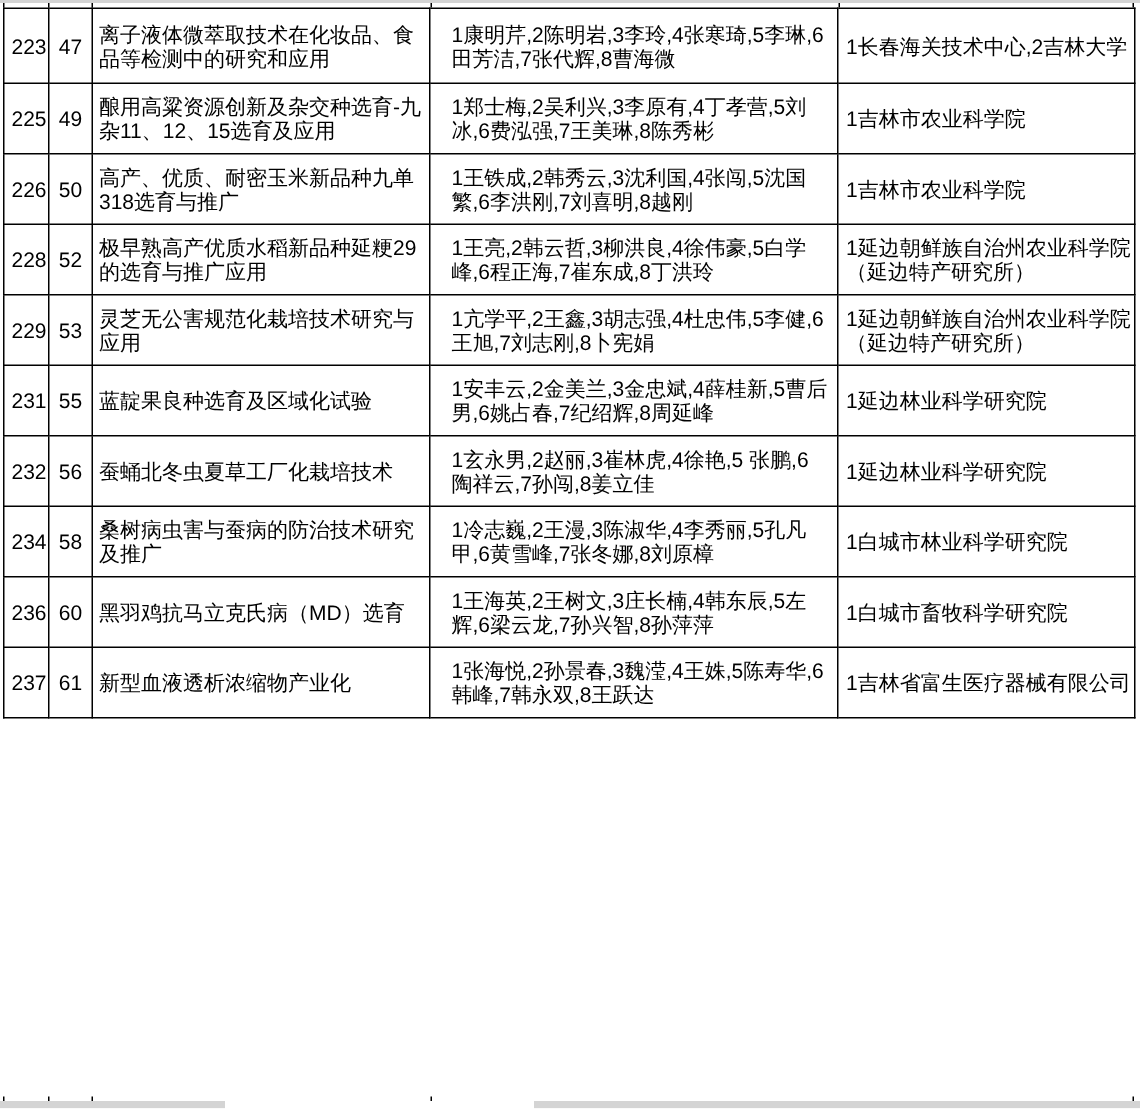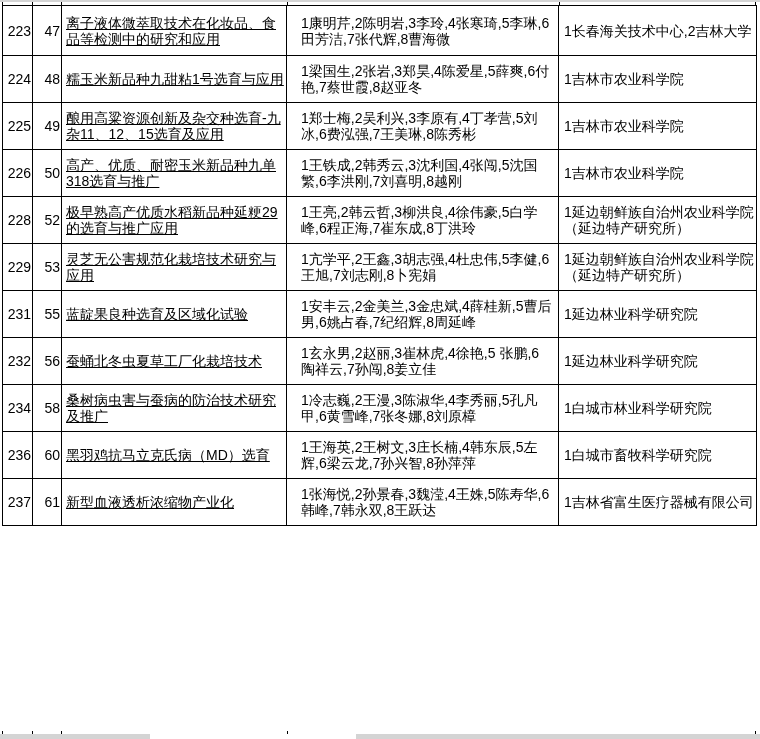--- a/index.html
+++ b/index.html
@@ -10,22 +10,22 @@
   .strip-bottom-left{left:0;top:734px;width:150px;height:5px;}
   .strip-bottom-right{left:356px;top:734px;width:404px;height:5px;}
   .vstub{position:absolute;width:1px;background:#000;}
   .vstub.top{top:2px;height:3px;}
   .vstub.bottom{top:731px;height:3px;}
   table.grid{position:absolute;left:2px;top:5px;border-collapse:collapse;table-layout:fixed;
              width:754px;}
   table.grid td{border:1px solid #000;vertical-align:middle;font-size:14px;line-height:16px;
                 overflow:hidden;}
   td.c-no{width:30px;text-align:right;}
-  td.c-serial{width:29px;text-align:right;}
-  td.c-title{width:225px;padding:1px 2px 1px 4px;white-space:pre-wrap;text-decoration:underline;}
+  td.c-serial{width:29px;text-align:center;}
+  td.c-title{width:225px;padding:1px 2px 1px 4px;white-space:pre-wrap;}
   td.c-people{width:272px;padding:1px 2px 1px 14px;white-space:pre-wrap;}
   td.c-org{width:197px;padding:1px 2px 1px 5px;white-space:pre-wrap;margin-left:28px;}
   tr.r{height:47px;}
   tr.r-first{height:50px;}
 </style>
 </head>
 <body>
 
 <div class="screen">
 
@@ -47,28 +47,20 @@
     </colgroup>
     <tbody>
       <tr class="r r-first">
         <td class="c-no">223</td>
         <td class="c-serial">47</td>
         <td class="c-title">离子液体微萃取技术在化妆品、食
 品等检测中的研究和应用</td>
         <td class="c-people">1康明芹,2陈明岩,3李玲,4张寒琦,5李琳,6
 田芳洁,7张代辉,8曹海微</td>
         <td class="c-org">1长春海关技术中心,2吉林大学</td>
-      </tr>
-      <tr class="r">
-        <td class="c-no">224</td>
-        <td class="c-serial">48</td>
-        <td class="c-title">糯玉米新品种九甜粘1号选育与应用</td>
-        <td class="c-people">1梁国生,2张岩,3郑昊,4陈爱星,5薛爽,6付
-艳,7蔡世霞,8赵亚冬</td>
-        <td class="c-org">1吉林市农业科学院</td>
       </tr>
       <tr class="r">
         <td class="c-no">225</td>
         <td class="c-serial">49</td>
         <td class="c-title">酿用高粱资源创新及杂交种选育-九
 杂11、12、15选育及应用</td>
         <td class="c-people">1郑士梅,2吴利兴,3李原有,4丁孝营,5刘
 冰,6费泓强,7王美琳,8陈秀彬</td>
         <td class="c-org">1吉林市农业科学院</td>
       </tr>

